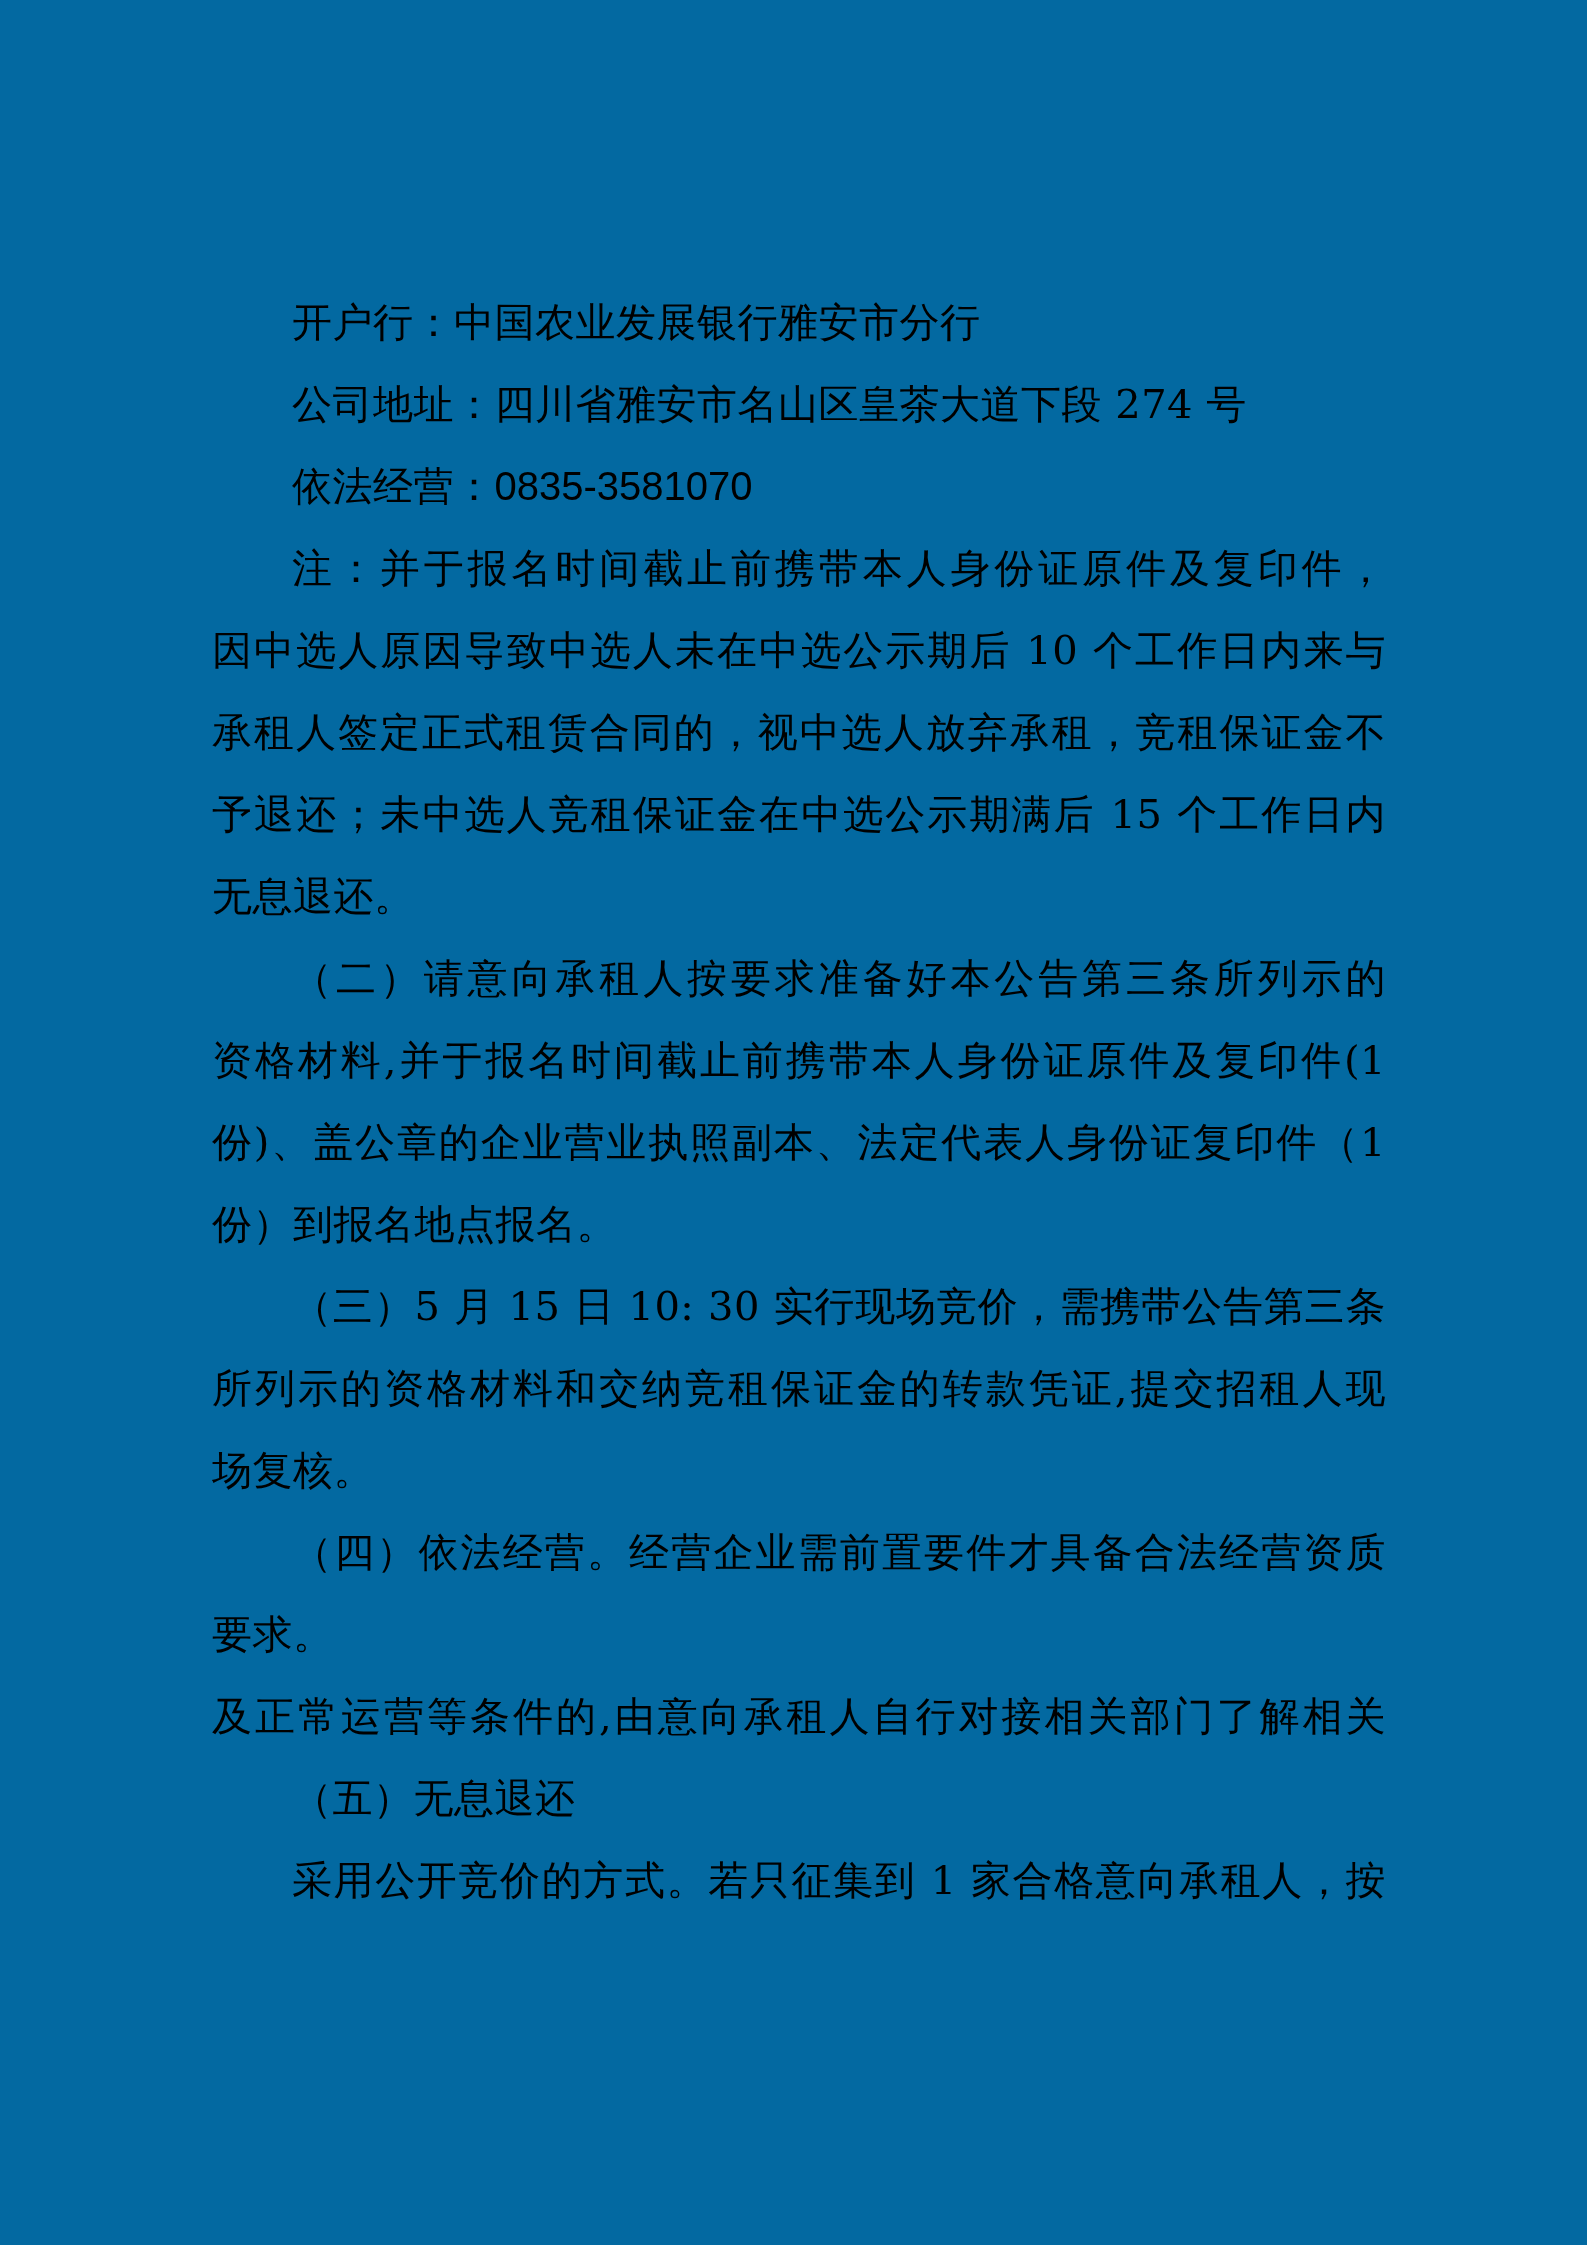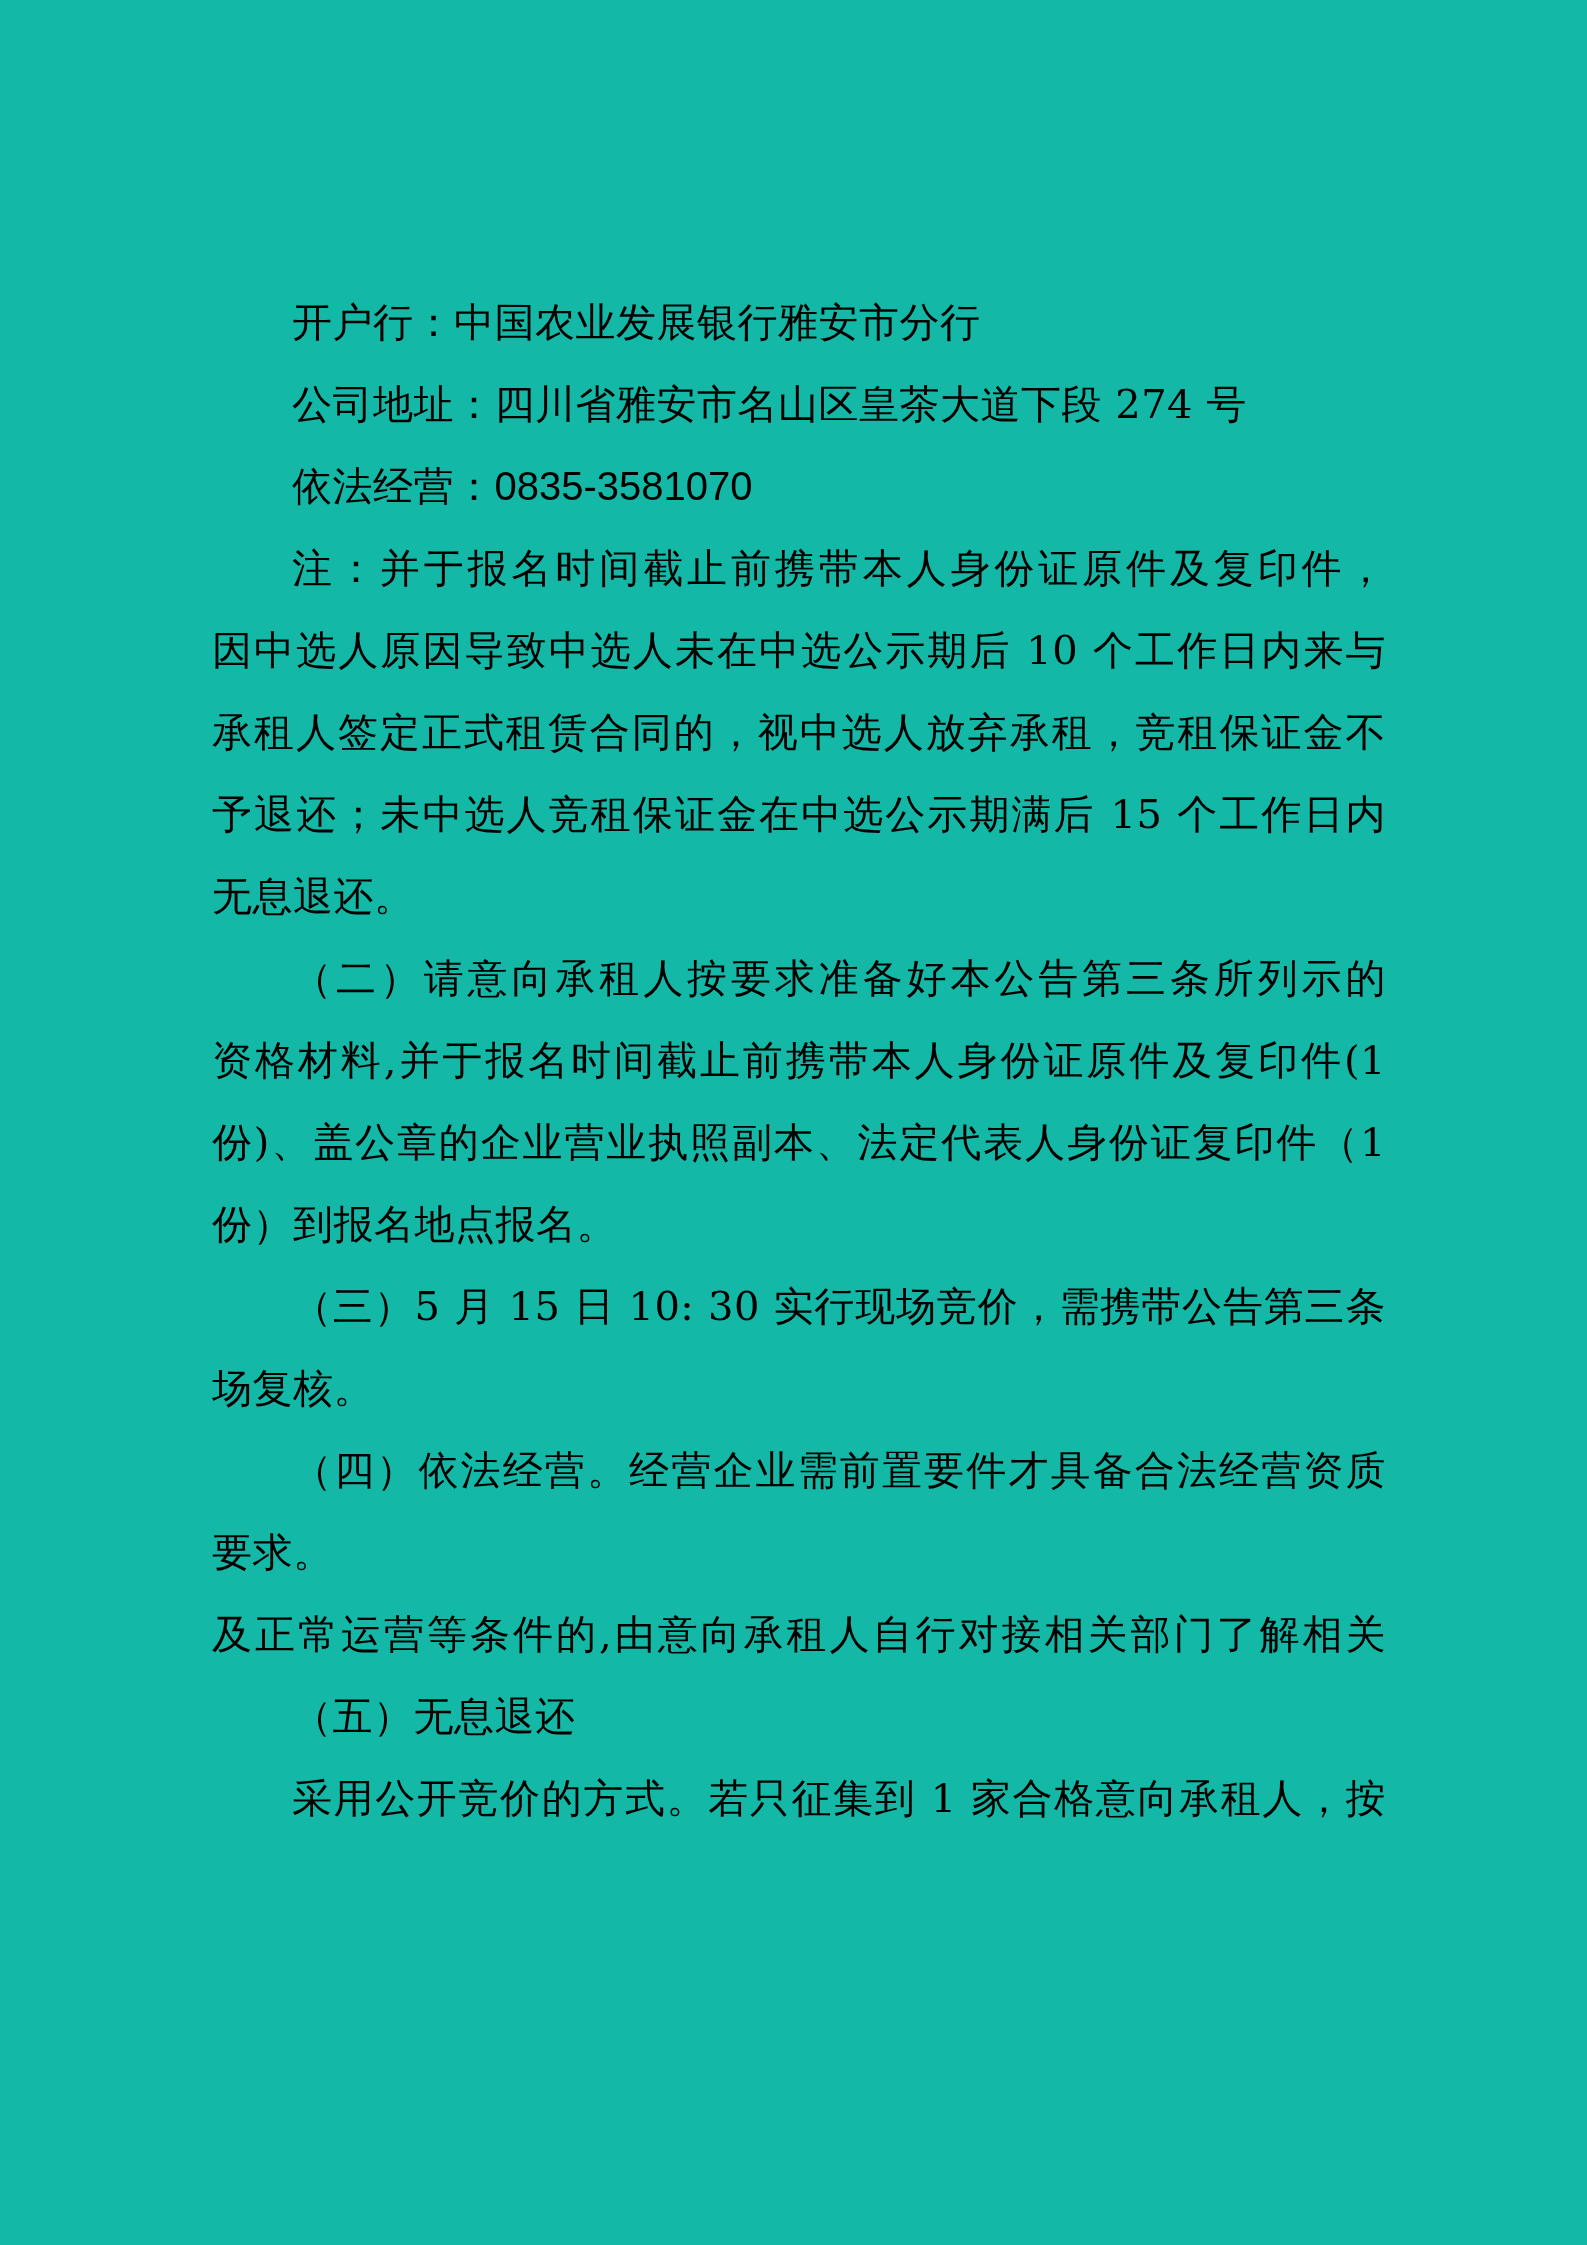--- a/index.html
+++ b/index.html
@@ -4,21 +4,21 @@
 <style>
   html, body {
     margin: 0;
     padding: 0;
     background: #ffffff;
   }
   .page {
     position: relative;
     width: 1587px;
     height: 2245px;
-    background: #14b8a6;
+    background: #0369a1;
     overflow: hidden;
     font-family: "DejaVu Serif", serif;
     color: #000000;
   }
   .content {
     position: absolute;
     left: 212px;
     top: 281px;
     width: 1174px;
     font-size: 40px;
@@ -62,20 +62,21 @@
     <div class="line fill">承租人签定正式租赁合同的，视中选人放弃承租，竞租保证金不</div>
     <div class="line fill">予退还；未中选人竞租保证金在中选公示期满后 15 个工作日内</div>
     <div class="line">无息退还。</div>
 
     <div class="line indent fill">（二）请意向承租人按要求准备好本公告第三条所列示的</div>
     <div class="line fill">资格材料,并于报名时间截止前携带本人身份证原件及复印件(1</div>
     <div class="line fill">份)、盖公章的企业营业执照副本、法定代表人身份证复印件（1</div>
     <div class="line">份）到报名地点报名。</div>
 
     <div class="line indent fill">（三）5 月 15 日 10: 30 实行现场竞价，需携带公告第三条</div>
+    <div class="line fill">所列示的资格材料和交纳竞租保证金的转款凭证,提交招租人现</div>
     <div class="line">场复核。</div>
 
     <div class="line indent fill">（四）依法经营。经营企业需前置要件才具备合法经营资质</div>
     <div class="line">要求。</div>
     <div class="line fill">及正常运营等条件的,由意向承租人自行对接相关部门了解相关</div>
 
     <div class="line indent">（五）无息退还</div>
 
     <div class="line indent fill">采用公开竞价的方式。若只征集到 1 家合格意向承租人，按</div>
 

